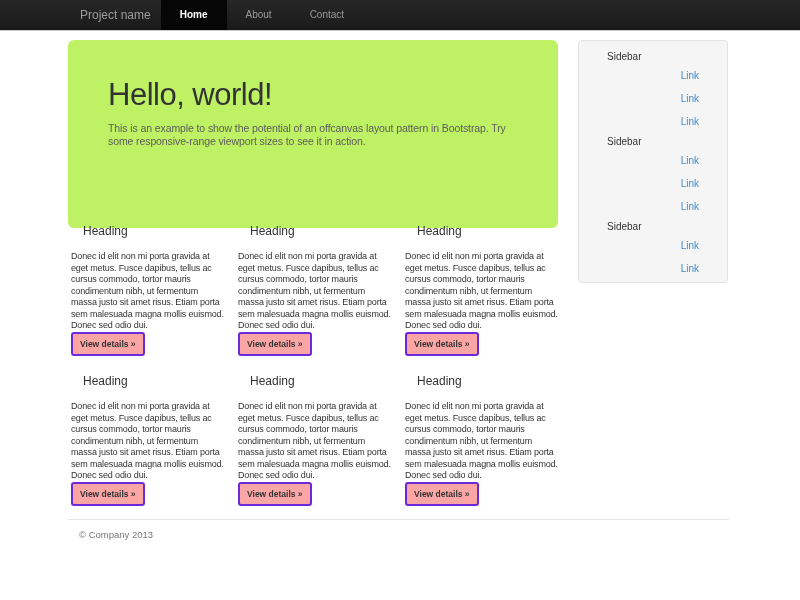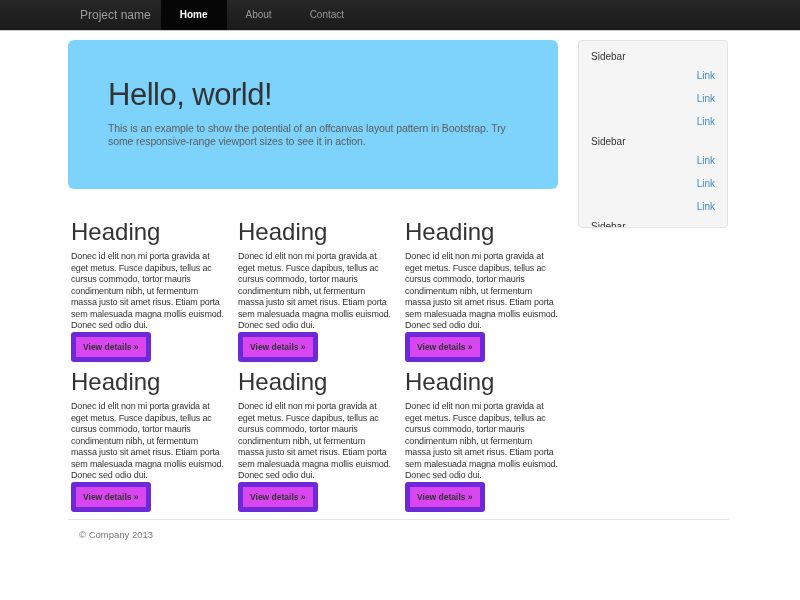--- a/index.html
+++ b/index.html
@@ -23,62 +23,62 @@
     text-decoration:none; cursor:pointer; white-space:nowrap;
   }
   .nav-item {
     line-height:30px; padding:0 19px; font-size:10px; color:#999;
     cursor:pointer; white-space:nowrap;
   }
   .nav-item.active { background:#060606; color:#fff; font-weight:bold; }
 
   
   .jumbotron {
-    position:absolute; left:68px; top:40px; width:490px; height:149px;
-    box-sizing:border-box; background:#7dd3fc; border-radius:6px;
+    position:absolute; left:68px; top:40px; width:490px; height:188px;
+    box-sizing:border-box; background:#bef264; border-radius:6px;
     padding:38px 40px 0 40px;
   }
   .jumbotron h1 {
     margin:0; font-size:31px; line-height:34px; font-weight:500;
     color:#333; letter-spacing:-0.5px;
   }
   .jumbotron p {
     margin:10px 0 0; font-size:10.5px; line-height:13px;
     color:#5c5c5c; max-width:400px; letter-spacing:-0.1px;
   }
 
   
   .sidebar-panel {
-    position:absolute; left:578px; top:40px; width:150px; height:188px;
+    position:absolute; left:578px; top:40px; width:150px; height:243px;
     box-sizing:border-box; background:#f5f5f5;
     border:1px solid #e3e3e3; border-radius:4px;
-    padding:7px 0; overflow:hidden;
+    padding:7px 16px; overflow:hidden;
   }
   .sb-heading { font-size:10px; color:#333; padding:3px 12px 2px; }
   .sb-link {
     display:block; font-size:10px; color:#428bca;
     padding:6px 12px 6px 20px; text-decoration:none; cursor:pointer;text-align:right;
   }
 
   
   .cards-row { position:absolute; left:71px; width:510px; display:flex; }
   .row-1 { top:221px; }
   .row-2 { top:371px; }
   .card { position:relative; width:167px; box-sizing:border-box; padding-right:12px; height:145px; }
   .card h2 {
-    margin:0 0 9px; font-size:24px; line-height:21px;
+    margin:0 12px 9px; font-size:12px; line-height:21px;
     font-weight:500; color:#333;
   }
   .card p {
     margin:0; font-size:9px; line-height:11.5px; color:#333;
     letter-spacing:-0.15px;
   }
   .card .btn {
     position:absolute; left:0; top:111px;
-    background:#d946ef; border:5px solid #6d28d9; border-radius:3px;
+    background:#fca5a5; border:2px solid #6d28d9; border-radius:3px;
     font-family:inherit; font-size:8.5px; font-weight:bold; color:#333;
     padding:5px 7px; cursor:pointer; white-space:nowrap;
   }
 
   
   .footer-hr {
     position:absolute; left:68px; top:519px; width:661px; height:1px;
     background:#e7e7e7;
   }
   .footer-text {

